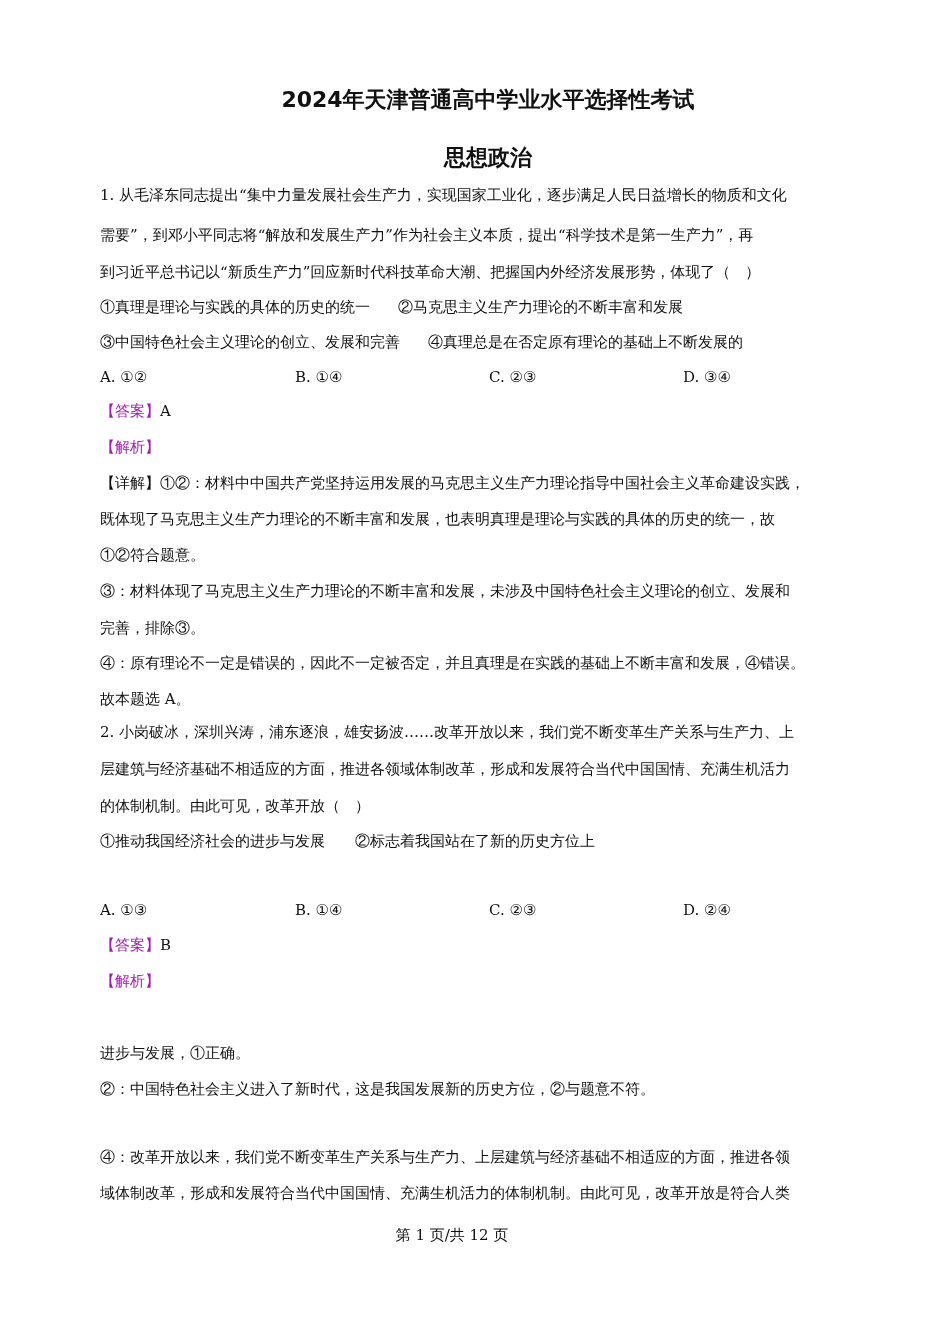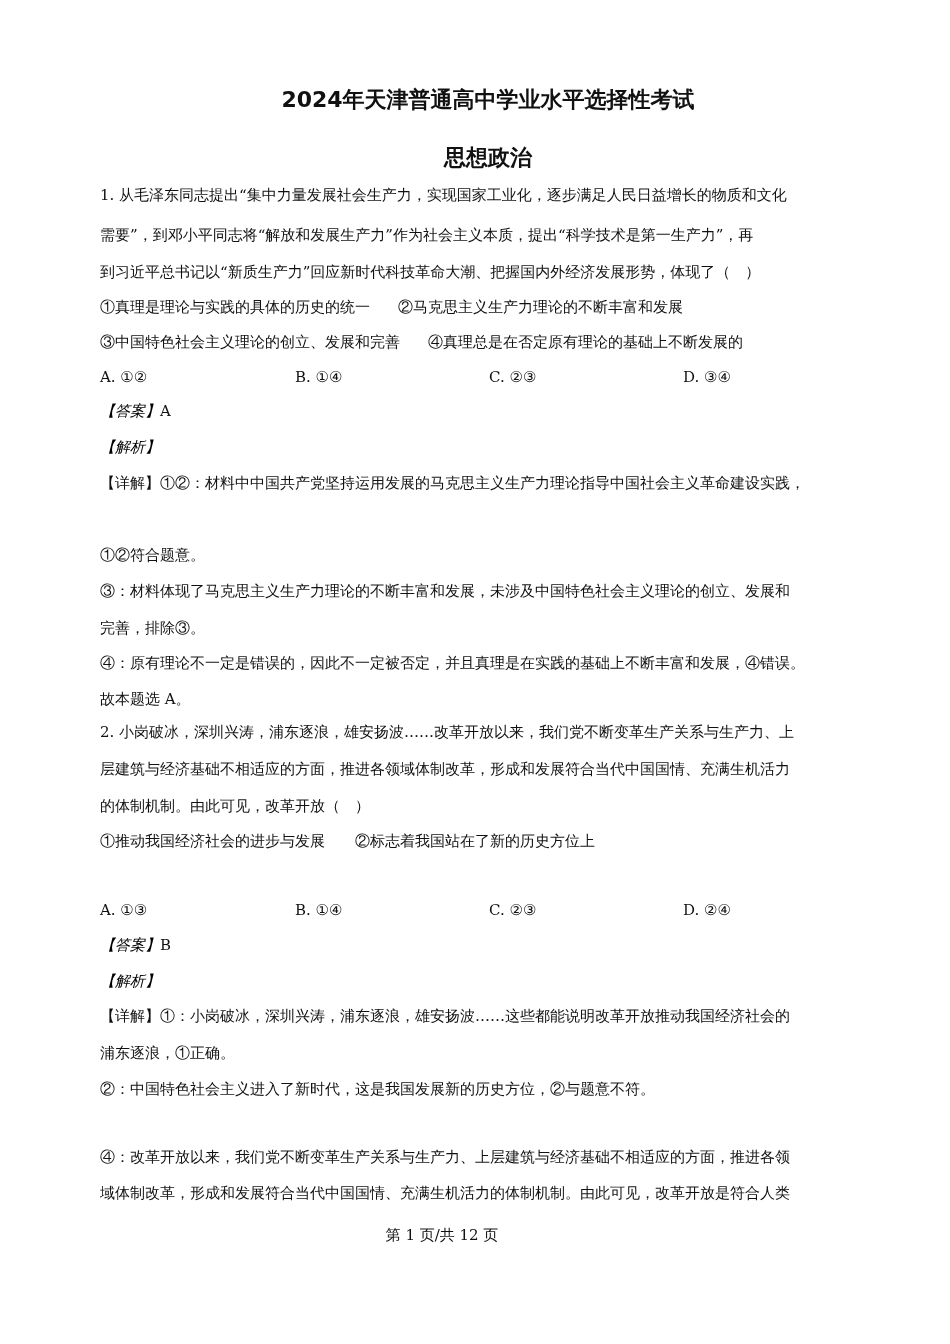--- a/index.html
+++ b/index.html
@@ -4,24 +4,24 @@
 <style>
   html, body { margin: 0; padding: 0; background: #ffffff; }
   body { width: 950px; height: 1344px; position: relative; overflow: hidden;
          font-family: "DejaVu Serif", "Liberation Serif", serif; color: #111; }
   .page { position: absolute; left: 0; top: 0; width: 950px; height: 1344px; margin-left: 13px; }
   .title { position: absolute; left: 0; width: 950px; text-align: center;
            font-weight: bold; font-family: "DejaVu Sans", "Liberation Sans", sans-serif; }
   .t1 { top: 85px; font-size: 22px; }
   .t2 { top: 143px; font-size: 22px; }
   .line { position: absolute; left: 87px; font-size: 15px; line-height: 20px; white-space: nowrap; }
-  .tag { color: #000000; font-style: italic; }
+  .tag { color: #a21caf; }
   .opts { position: absolute; left: 87px; width: 780px; font-size: 15px; line-height: 20px; }
   .opt { position: absolute; top: 0; white-space: nowrap; }
-  .footer { position: absolute; top: 1226px; left: 5px; width: 848px; text-align: center; font-size: 15px; }
+  .footer { position: absolute; top: 1226px; left: 15px; width: 848px; text-align: center; font-size: 15px; }
   .gap { display: inline-block; }
 </style>
 </head>
 <body>
 
 <div class="page">
 
   <div class="title t1">2024年天津普通高中学业水平选择性考试</div>
   <div class="title t2">思想政治</div>
 
@@ -46,20 +46,21 @@
   <div class="line" style="top:401px">
     <span class="tag">【答案】</span><span>A</span>
   </div>
   <div class="line" style="top:437px">
     <span class="tag">【解析】</span>
   </div>
 
   <div class="line" style="top:473px">
     <span>【详解】</span><span>①②：材料中中国共产党坚持运用发展的马克思主义生产力理论指导中国社会主义革命建设实践，</span>
   </div>
+  <div class="line" style="top:509px">既体现了马克思主义生产力理论的不断丰富和发展，也表明真理是理论与实践的具体的历史的统一，故</div>
   <div class="line" style="top:545px">①②符合题意。</div>
   <div class="line" style="top:581px">③：材料体现了马克思主义生产力理论的不断丰富和发展，未涉及中国特色社会主义理论的创立、发展和</div>
   <div class="line" style="top:618px">完善，排除③。</div>
   <div class="line" style="top:653px"> ④：原有理论不一定是错误的，因此不一定被否定，并且真理是在实践的基础上不断丰富和发展，④错误。</div>
   <div class="line" style="top:689px">故本题选 A。</div>
 
   <div class="line" style="top:722px">2. 小岗破冰，深圳兴涛，浦东逐浪，雄安扬波……改革开放以来，我们党不断变革生产关系与生产力、上</div>
   <div class="line" style="top:759px">层建筑与经济基础不相适应的方面，推进各领域体制改革，形成和发展符合当代中国国情、充满生机活力</div>
   <div class="line" style="top:831px">
     <span>①推动我国经济社会的进步与发展</span><span class="gap" style="width:30px"></span><span>②标志着我国站在了新的历史方位上</span>
@@ -74,22 +75,19 @@
     <span class="opt" style="left:583px">D. ②④</span>
   </div>
 
   <div class="line" style="top:935px">
     <span class="tag">【答案】</span><span>B</span>
   </div>
   <div class="line" style="top:971px">
     <span class="tag">【解析】</span>
   </div>
 
-  <div class="line" style="top:1006px">
-    <span>【详解】</span><span>①：小岗破冰，深圳兴涛，浦东逐浪，雄安扬波……这些都能说明改革开放推动我国经济社会的</span>
-  </div>
-  <div class="line" style="top:1043px">浦东逐浪，①正确。</div>
+  <div class="line" style="top:1043px">进步与发展，①正确。</div>
   <div class="line" style="top:1079px">②：中国特色社会主义进入了新时代，这是我国发展新的历史方位，②与题意不符。</div>
   <div class="line" style="top:1147px">④：改革开放以来，我们党不断变革生产关系与生产力、上层建筑与经济基础不相适应的方面，推进各领</div>
   <div class="line" style="top:1183px">域体制改革，形成和发展符合当代中国国情、充满生机活力的体制机制。由此可见，改革开放是符合人类</div>
 
   <div class="footer">第 1 页/共 12 页</div>
 </div>
 
 </body></html>

